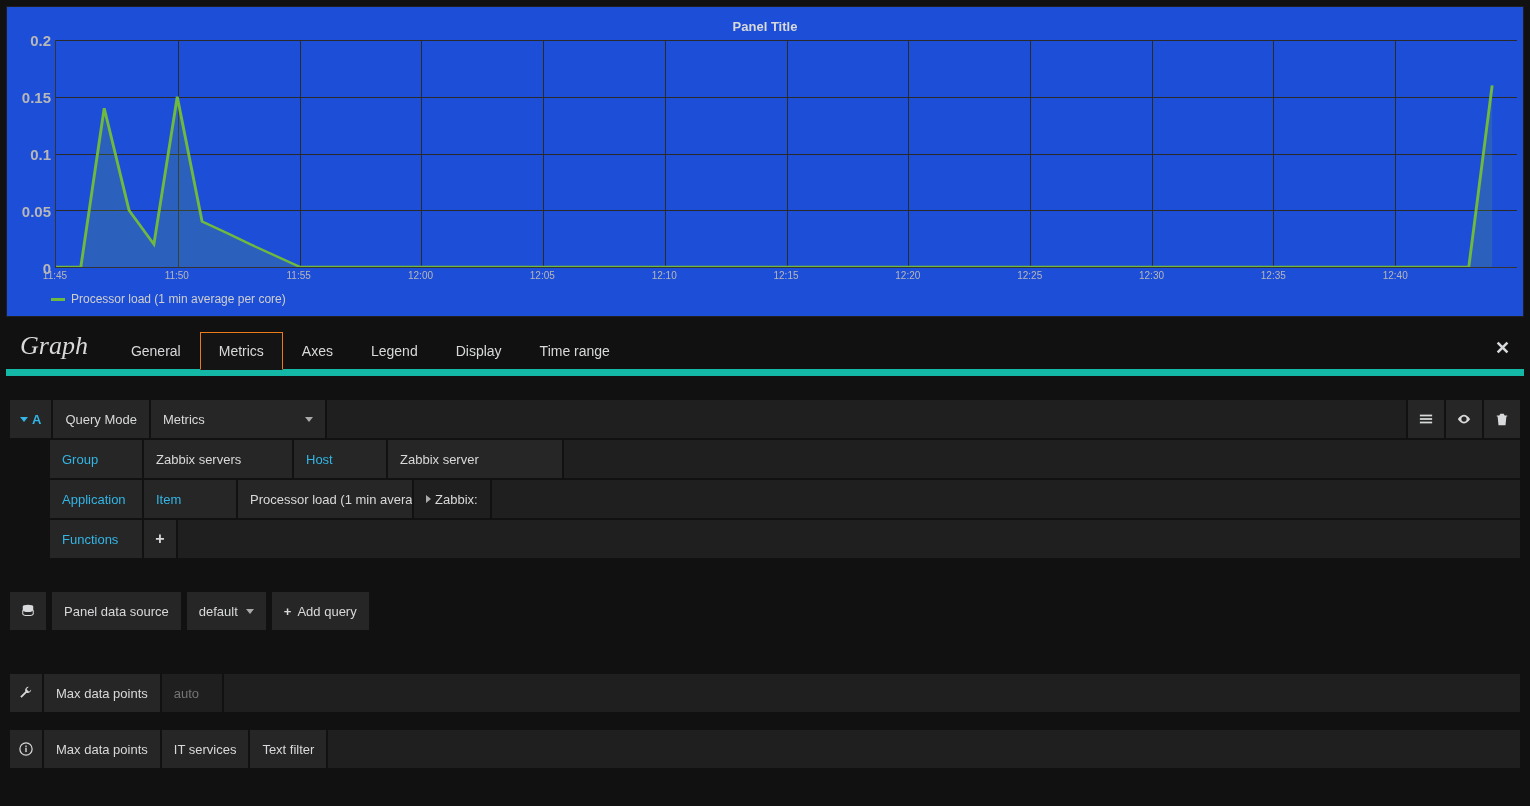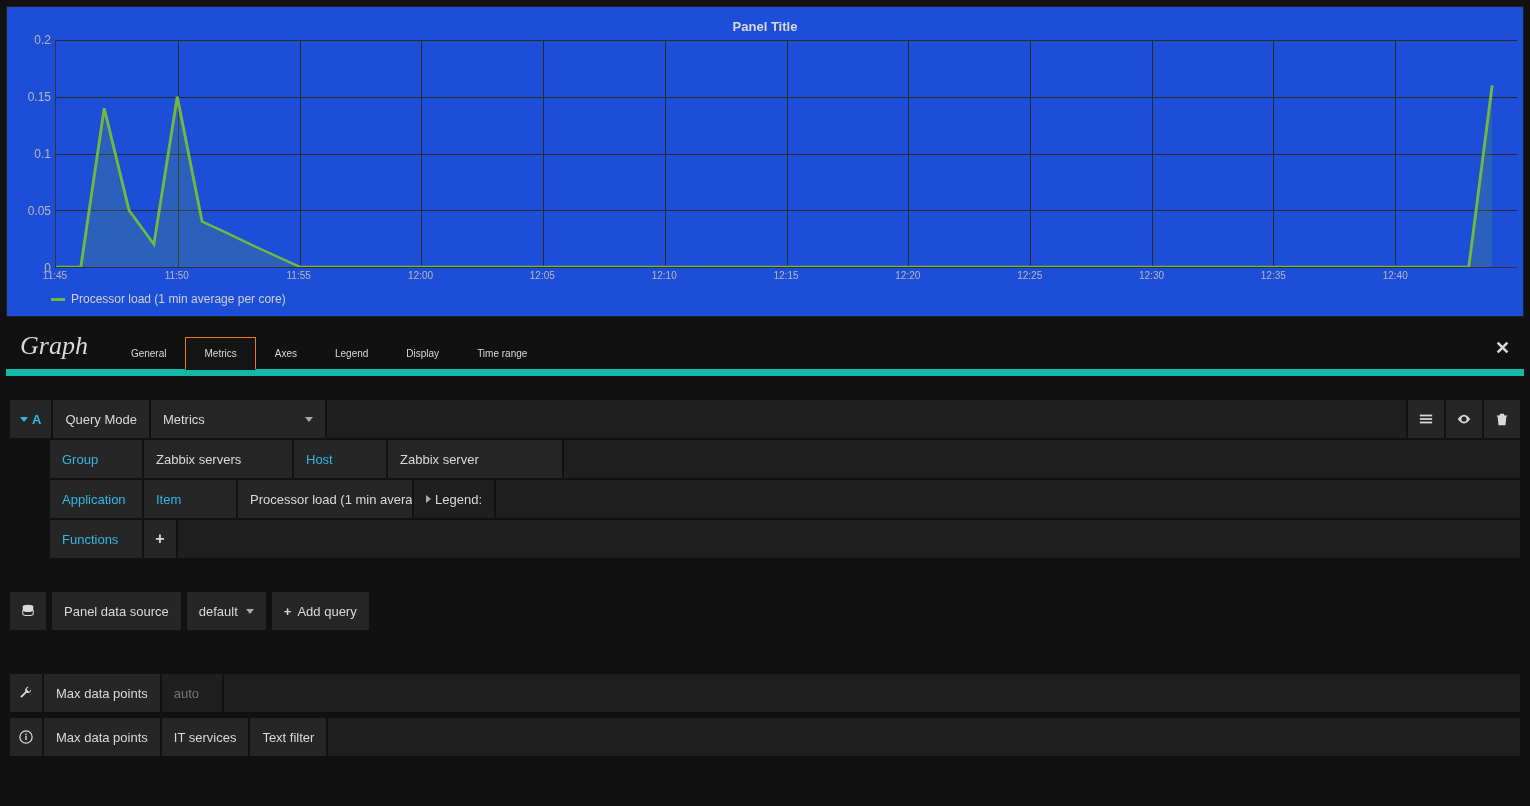--- a/index.html
+++ b/index.html
@@ -26,22 +26,23 @@
     padding: 6px 0;
   }
   .chart-wrap {
     display: flex;
     align-items: stretch;
     height: 228px;
   }
   .y-axis {
     width: 42px;
     position: relative;
-    font-size: 12px;
+    font-size: 15px;
     color: #b7b7b7;
+    font-weight: bold;
   }
   .y-axis span {
     position: absolute;
     right: 4px;
     transform: translateY(-50%);
   }
   .plot {
     flex: 1;
     position: relative;
     border-left: 1px solid #333;
@@ -94,21 +95,21 @@
     font-style: italic;
     font-size: 26px;
     color:#d8d9da;
     padding: 0 24px 8px 14px;
   }
   .tabs { display:flex; gap:0; }
   .tab {
     padding: 10px 18px;
     color:#d8d9da;
     cursor:pointer;
-    font-size:10px;
+    font-size:14px;
     border:1px solid transparent;
     border-bottom:none;
     position:relative;
     top:1px;
   }
   .tab.active {
     border:1px solid #eb7b18;
     border-bottom:1px solid #141414;
     background:#141414;
   }
@@ -183,21 +184,21 @@
 
   .ds-row {
     display:flex; gap:6px; margin:34px 0 0 0; padding:0 4px;
   }
   .ds-row .cell.btn { cursor:pointer; }
   .db-icon {
     width:14px;height:14px;fill:#d8d9da;
   }
 
   .bottom-rows { margin:44px 4px 0 4px; }
-  .bottom-rows .row { margin-bottom:6px; }
+  .bottom-rows .row { margin-bottom:18px; }
   .bottom-rows .cell { background:#262626; }
   .bottom-rows .fill { background:#1f1f1f; flex:1; min-height:38px;}
   .bottom-rows .icon-cell { width:32px; justify-content:center; padding:0;}
   .bottom-rows .icon-cell svg{width:14px;height:14px;fill:#d8d9da;}
   .bottom-rows input {
     background:#1f1f1f;border:none;color:#888;padding:10px 12px;font-size:13px;width:60px;outline:none;height:38px;
   }
 
   .host-val{ width:174px; }
 </style>
@@ -309,21 +310,21 @@
       <div class="cell input host-val">Zabbix server</div>
       <div class="flex-fill"></div>
     </div>
 
     <div class="row query-indent">
       <div class="cell label-link">Application</div>
       <div class="cell label-link">Item</div>
       <div class="cell input wideval2">Processor load (1 min average per core)</div>
       <div class="cell dark" style="padding:10px 12px;">
         <span class="caret-right"></span>
-        <span>Legend:</span>
+        <span>Zabbix:</span>
       </div>
       <div class="flex-fill"></div>
     </div>
 
     <div class="row query-indent">
       <div class="cell label-link">Functions</div>
       <div class="plus-btn">+</div>
       <div class="flex-fill"></div>
     </div>
   </div>

